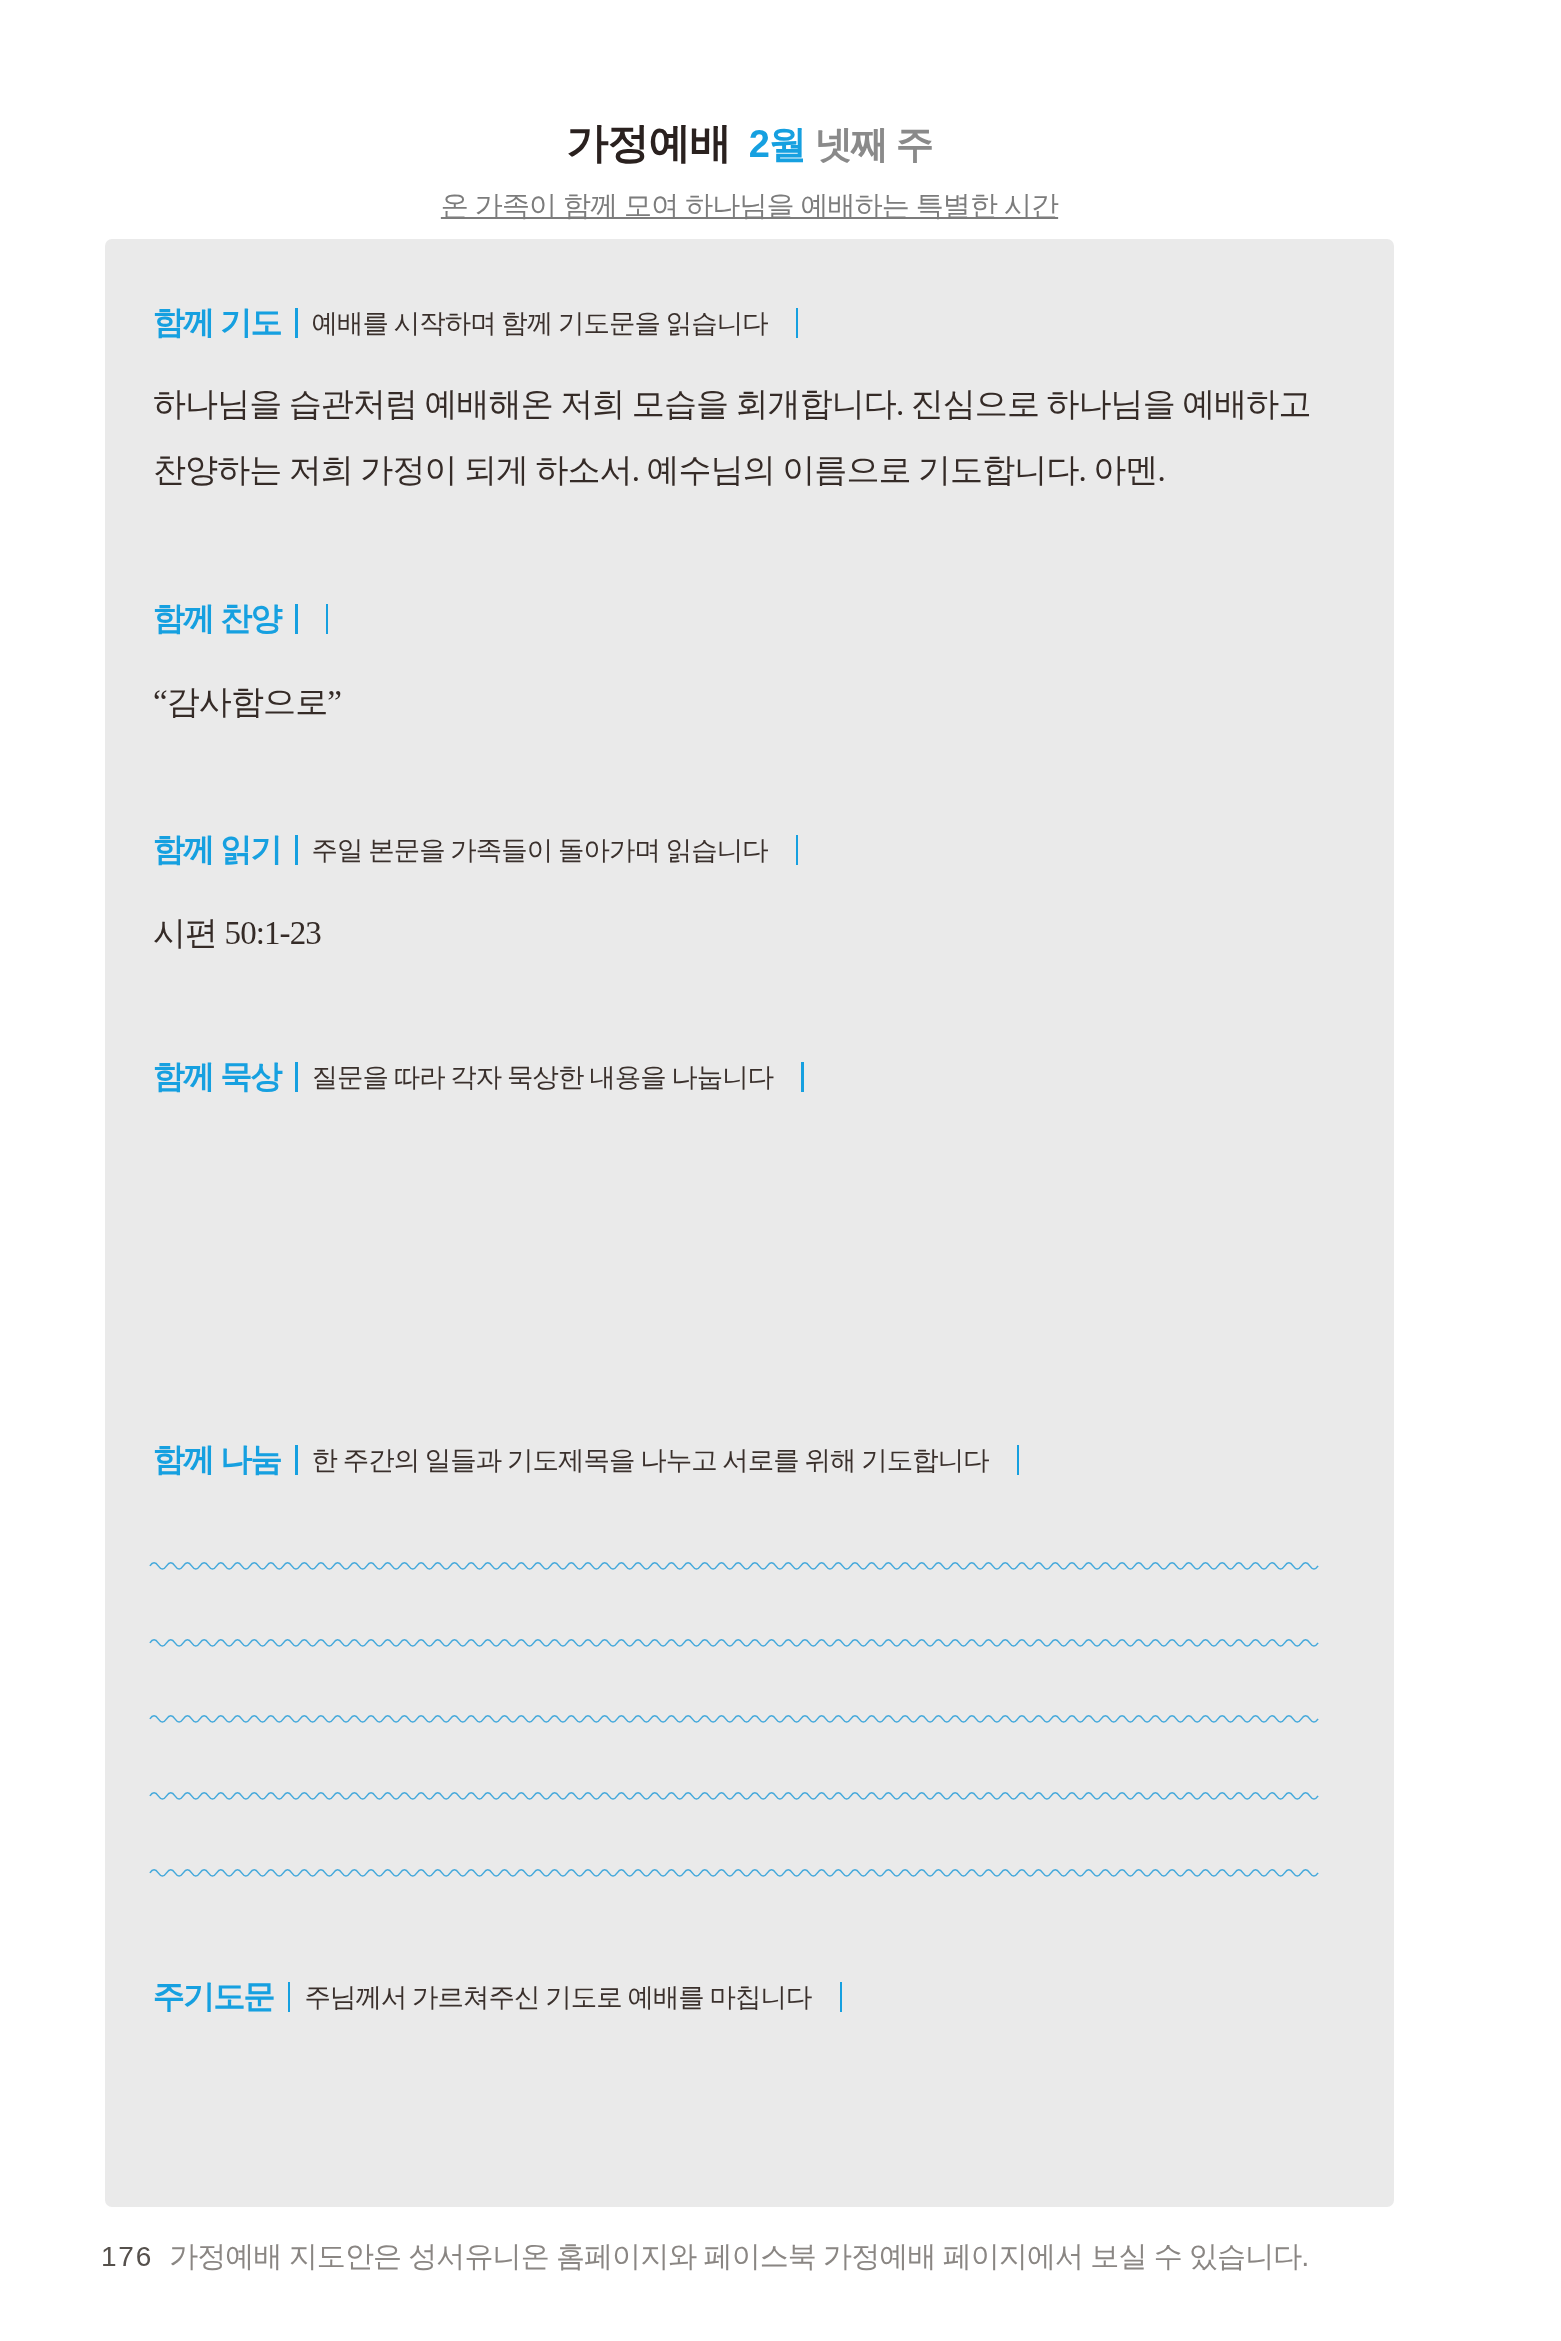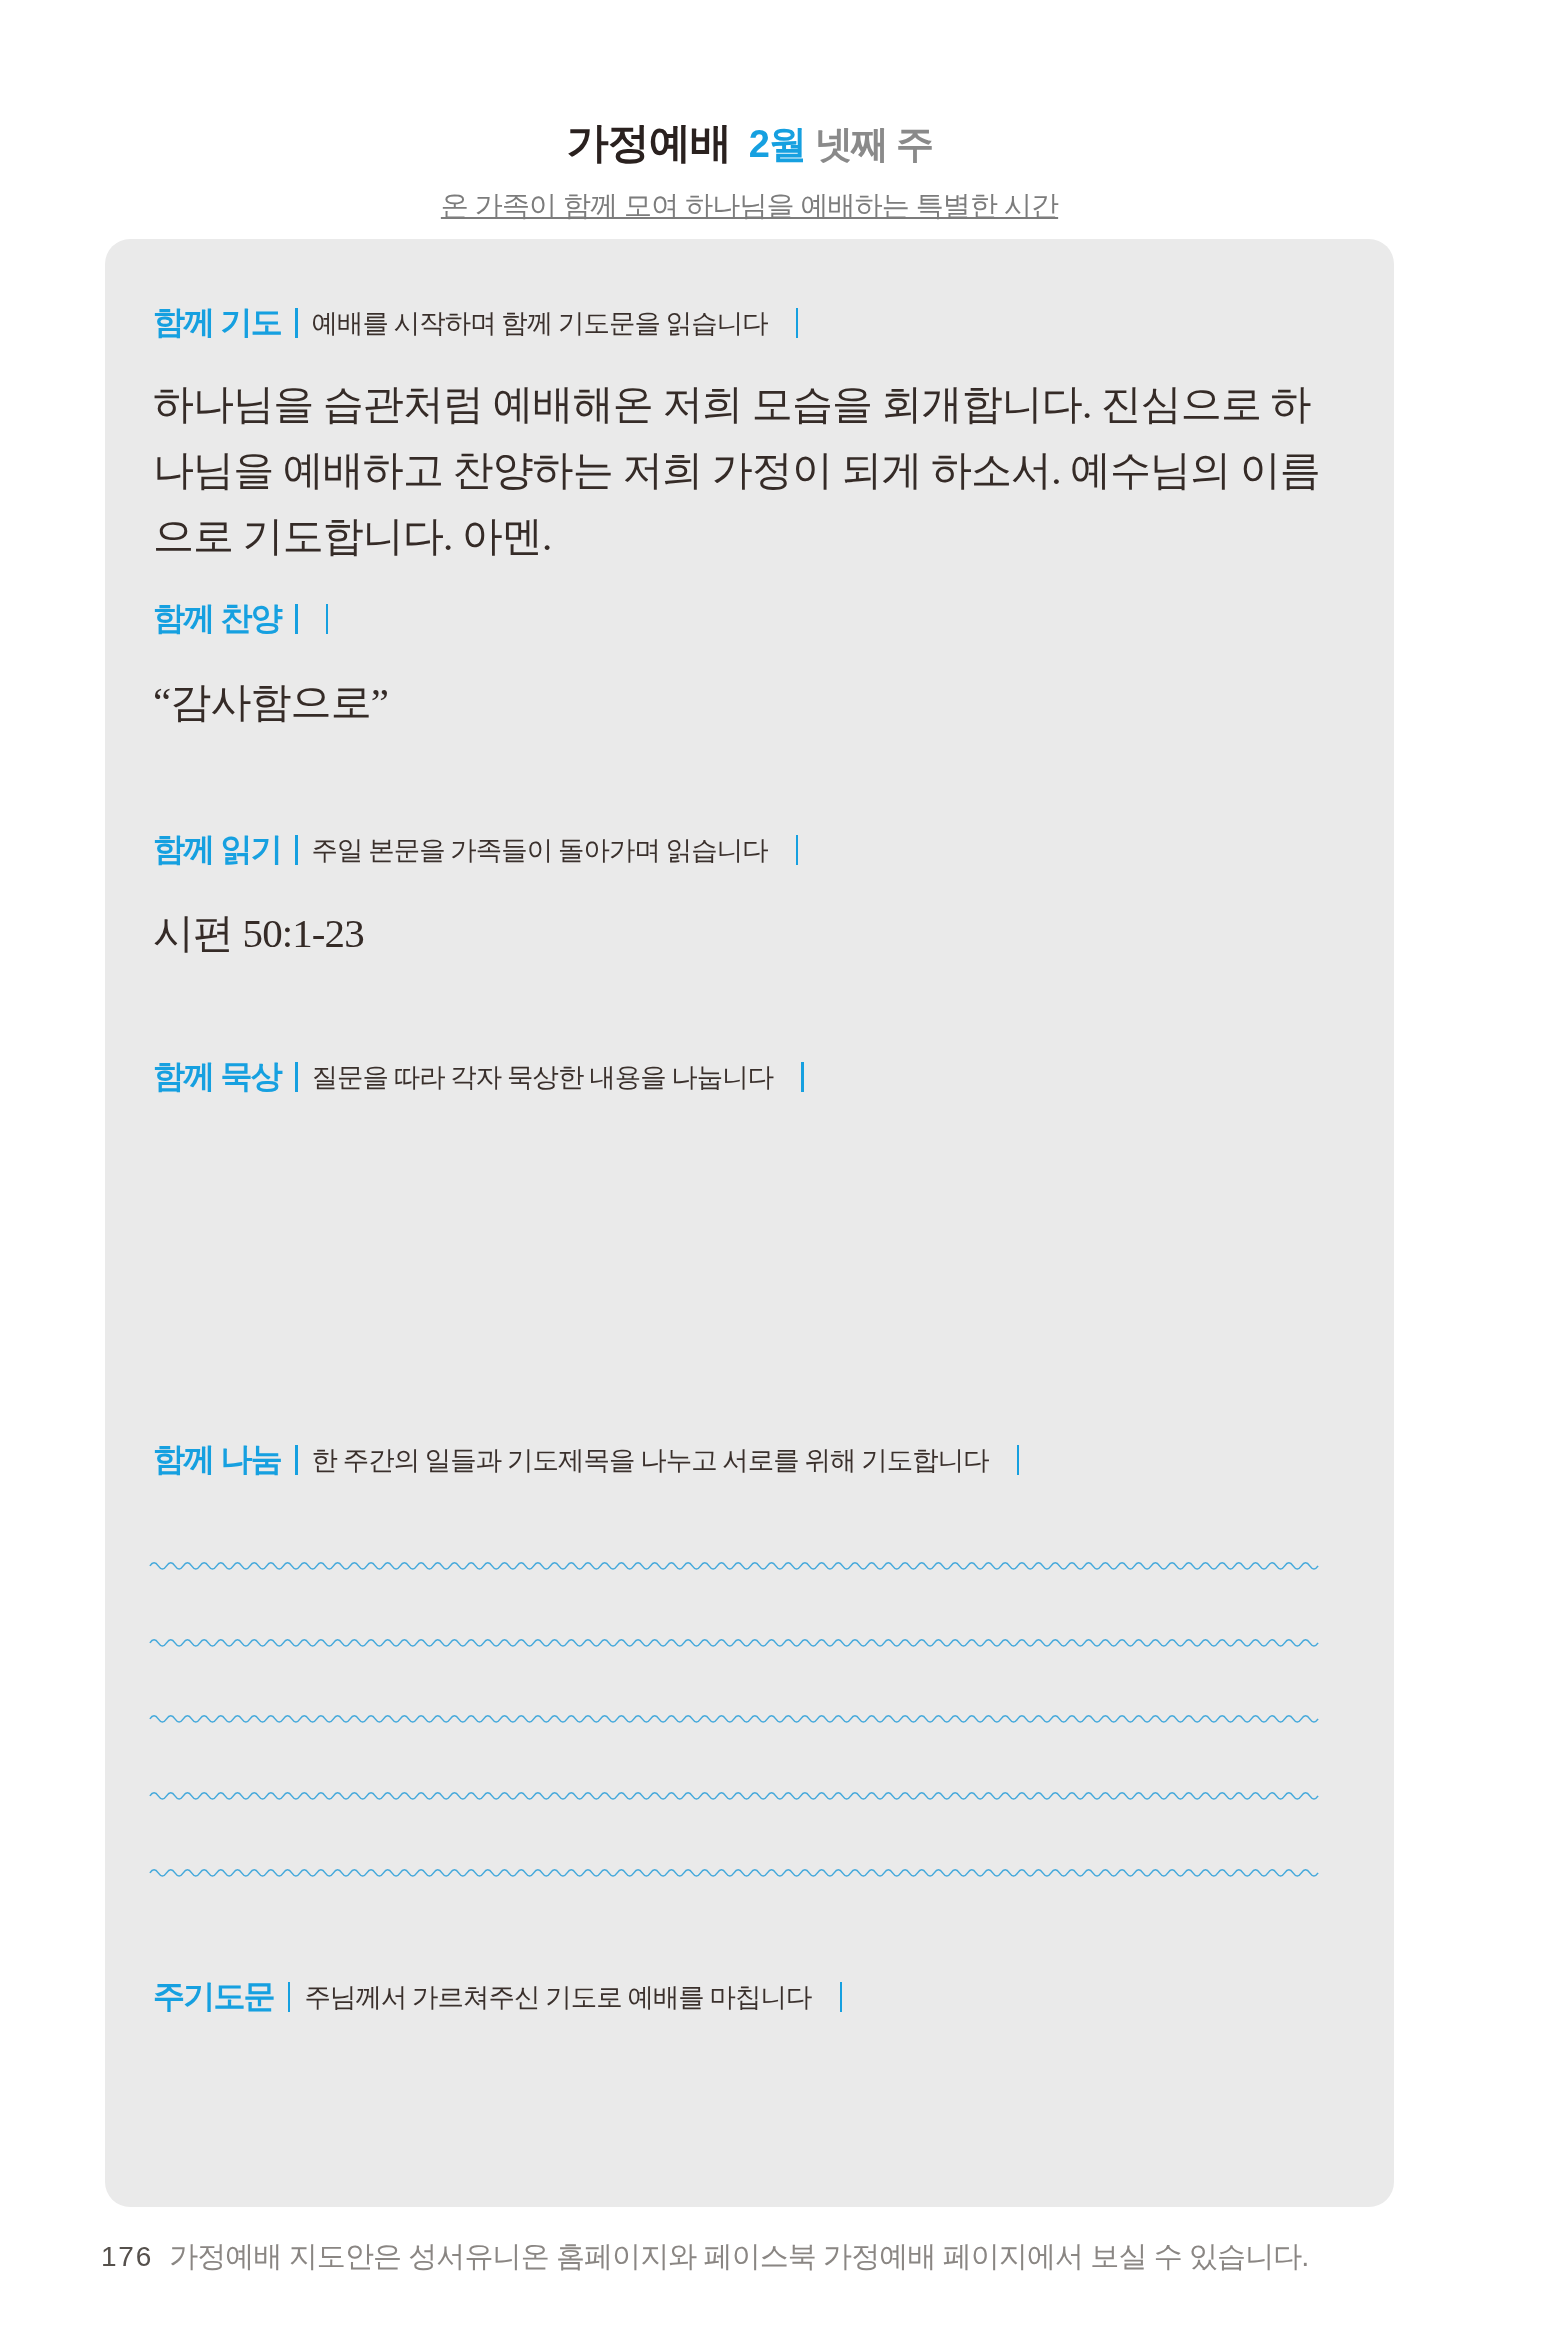--- a/index.html
+++ b/index.html
@@ -18,42 +18,42 @@
   .title{margin:16px;font-weight:bold;letter-spacing:-0.9px;line-height:1.1;}
   .t-main{font-size:42px;color:#2a211f;}
   .t-month{font-size:38px;color:#16a0e0;margin-left:17.6px;}
   .t-week{font-size:38px;color:#8a8a8a;margin-left:8.8px;letter-spacing:-1.8px;}
   .subtitle{
     margin:21px 0 0 0;font-size:28px;color:#7c7c7c;letter-spacing:-0.9px;text-decoration:underline;
   }
   
   .worship-box{
     position:absolute;left:105px;top:239px;width:1289px;height:1968px;
-    background:#eaeaea;border-radius:25px;
+    background:#eaeaea;border-radius:7px;
   }
   .sec-head{
     position:absolute;left:48px;right:62px;
     display:flex;align-items:center;white-space:nowrap;
   }
   .sec-label{
     font-size:32px;font-weight:bold;color:#16a0e0;letter-spacing:-1.8px;
   }
   .bar{
     display:inline-block;width:2.6px;height:30px;background:#16a0e0;
     margin:0 14px;flex:0 0 auto;
   }
   .sec-desc{
     font-family:"Liberation Serif","DejaVu Serif",serif;
     font-size:26.4px;color:#3a302c;letter-spacing:-0.9px;
     margin-right:14px;
   }
   .content{
     position:absolute;left:48px;right:62px;margin:0;
     font-family:"Liberation Serif","DejaVu Serif",serif;
-    font-size:41px;color:#352b27;letter-spacing:-0.9px;
+    font-size:33px;color:#352b27;letter-spacing:-0.9px;
     line-height:66px;
   }
   
   .writing-lines{
     position:absolute;left:43px;top:1319px;width:1181px;height:335px;
   }
   .writing-lines svg{position:absolute;left:0;display:block;}
   
   .page-footer{
     position:absolute;left:101px;top:2237px;width:1322px;

